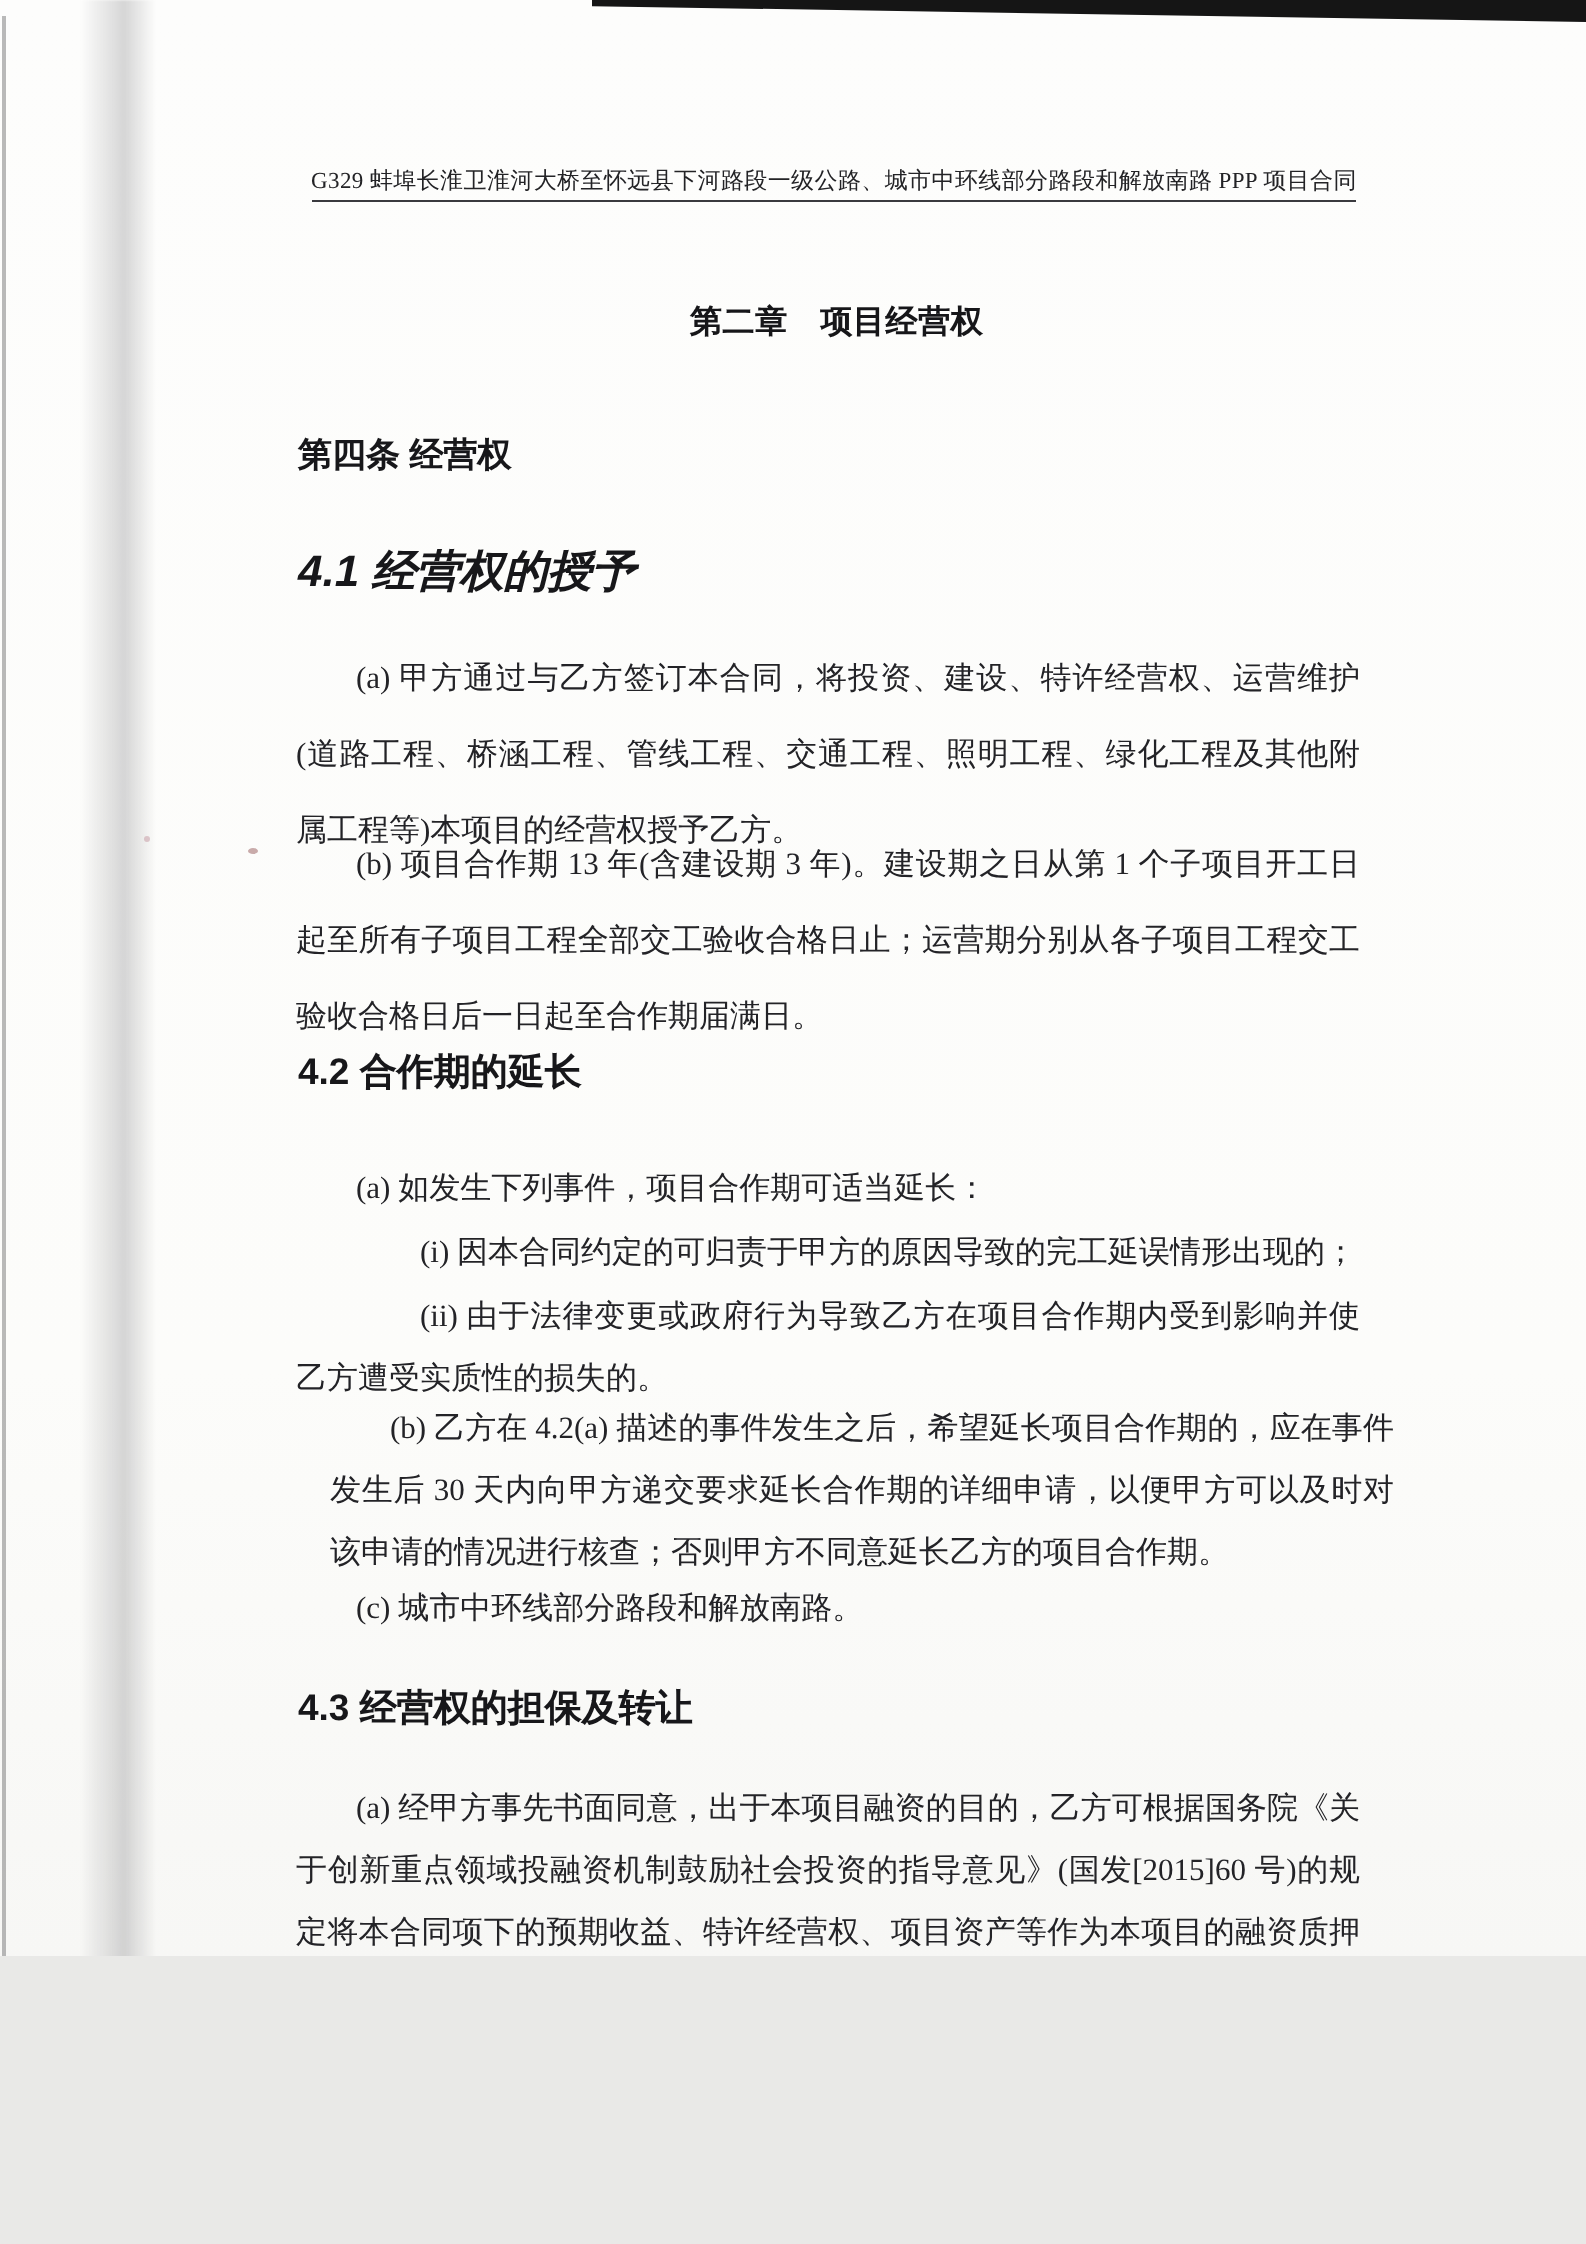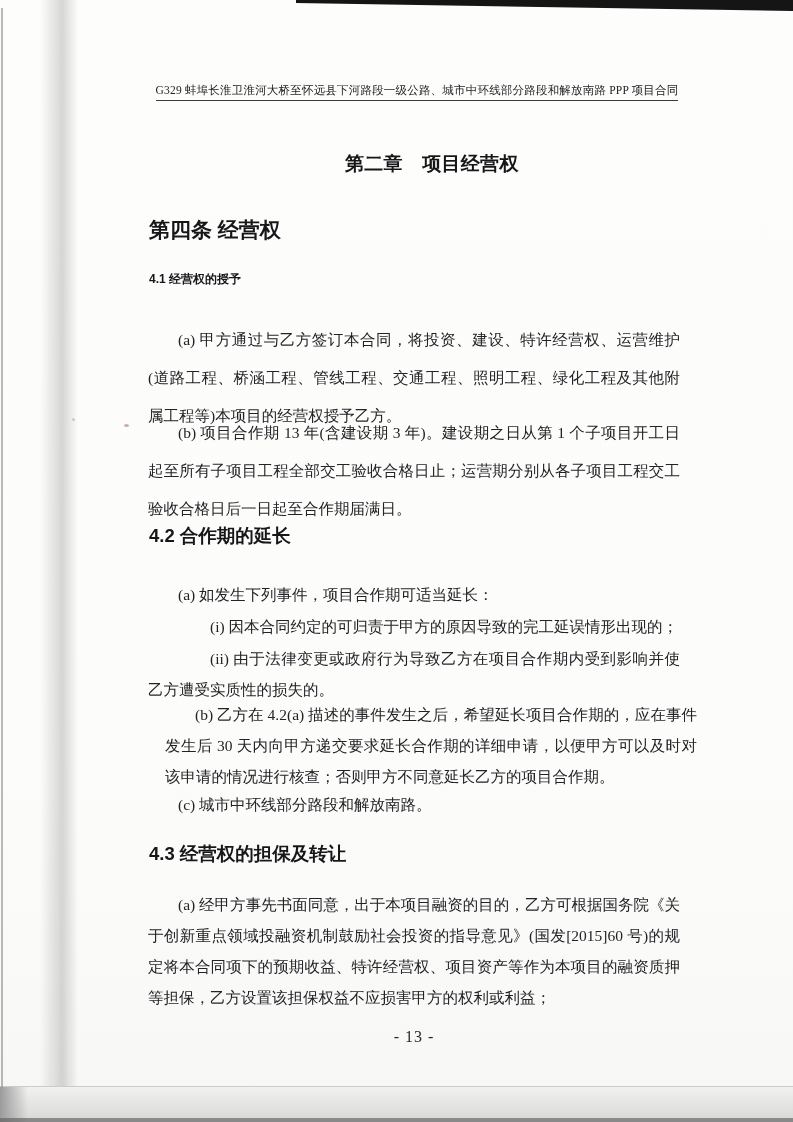--- a/index.html
+++ b/index.html
@@ -1,19 +1,19 @@
 <!DOCTYPE html>
 <html><head>
 <meta charset="utf-8">
 <style>
   html, body { margin: 0; padding: 0; background: #e9e9e7; }
   .page {
     position: relative;
     width: 793px;
-    height: 1122px;
+    height: 978px;
     margin: 0 auto;
     background: linear-gradient(180deg, #fdfdfc 0%, #fcfcfa 70%, #f7f7f5 100%);
     overflow: hidden;
     font-family: "Liberation Serif", "DejaVu Serif", serif;
     color: #222226;
   }
 
   
   .top-edge {
     position: absolute; left: 296px; top: 0; width: 497px; height: 11px;
@@ -59,30 +59,30 @@
     position: absolute; left: 151px; top: 83px; width: 532px;
     font-size: 11.5px; letter-spacing: 0.2px; color: #232326;
     white-space: nowrap; text-align: center;
   }
   .running-header .hdr-text {
     display: inline-block; border-bottom: 1px solid #3a3a3e; padding-bottom: 2px;
   }
   .chapter-title {
     position: absolute; left: 345px; top: 151px;
     font-family: "Liberation Sans", "DejaVu Sans", sans-serif;
-    font-weight: bold; font-size: 19px; letter-spacing: 0.3px; color: #161619;
+    font-weight: bold; font-size: 16px; letter-spacing: 0.3px; color: #161619;
     white-space: nowrap;
   }
   .heading {
     position: absolute; left: 149px;
     font-family: "Liberation Sans", "DejaVu Sans", sans-serif;
     font-weight: bold; color: #17171a; white-space: nowrap;
   }
-  .h-article { top: 216px; font-size: 21px; }
-  .h-41 { top: 271px; font-size: 12px; }
+  .h-article { top: 216px; font-size: 17px; }
+  .h-41 { top: 271px; font-size: 22px; font-style: italic; }
   .h-42 { top: 523px; font-size: 18.5px; }
   .h-43 { top: 841px; font-size: 18.5px; text-align: right; }
 
   .para {
     position: absolute; left: 148px; width: 532px;
     font-size: 15.5px; color: #232327;
     text-align: justify; text-justify: inter-ideograph;
   }
   .p41a { top: 321px; line-height: 38px; text-indent: 30px; }
   .p41b { top: 414px; line-height: 38px; text-indent: 30px; }

